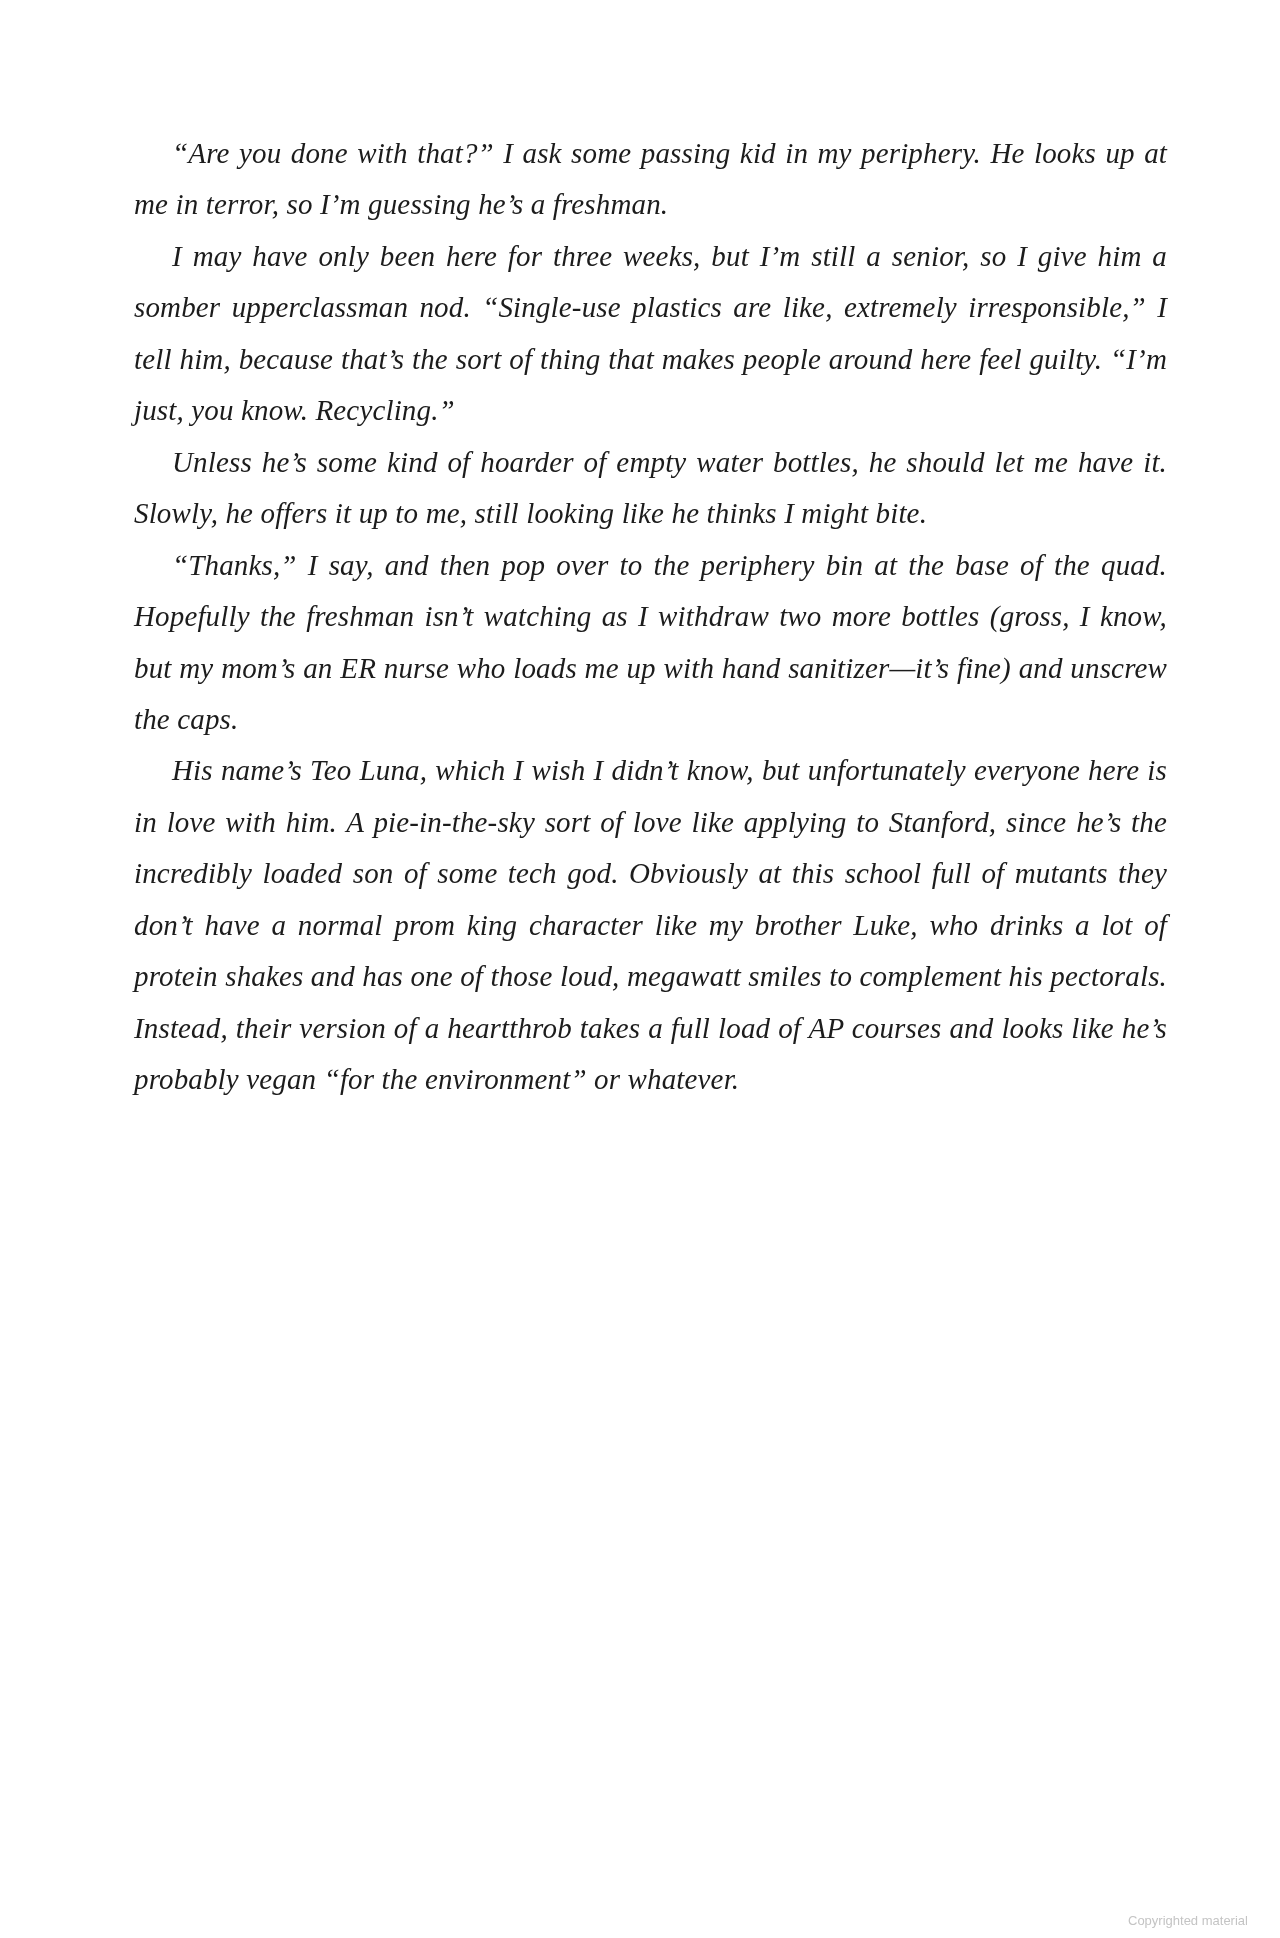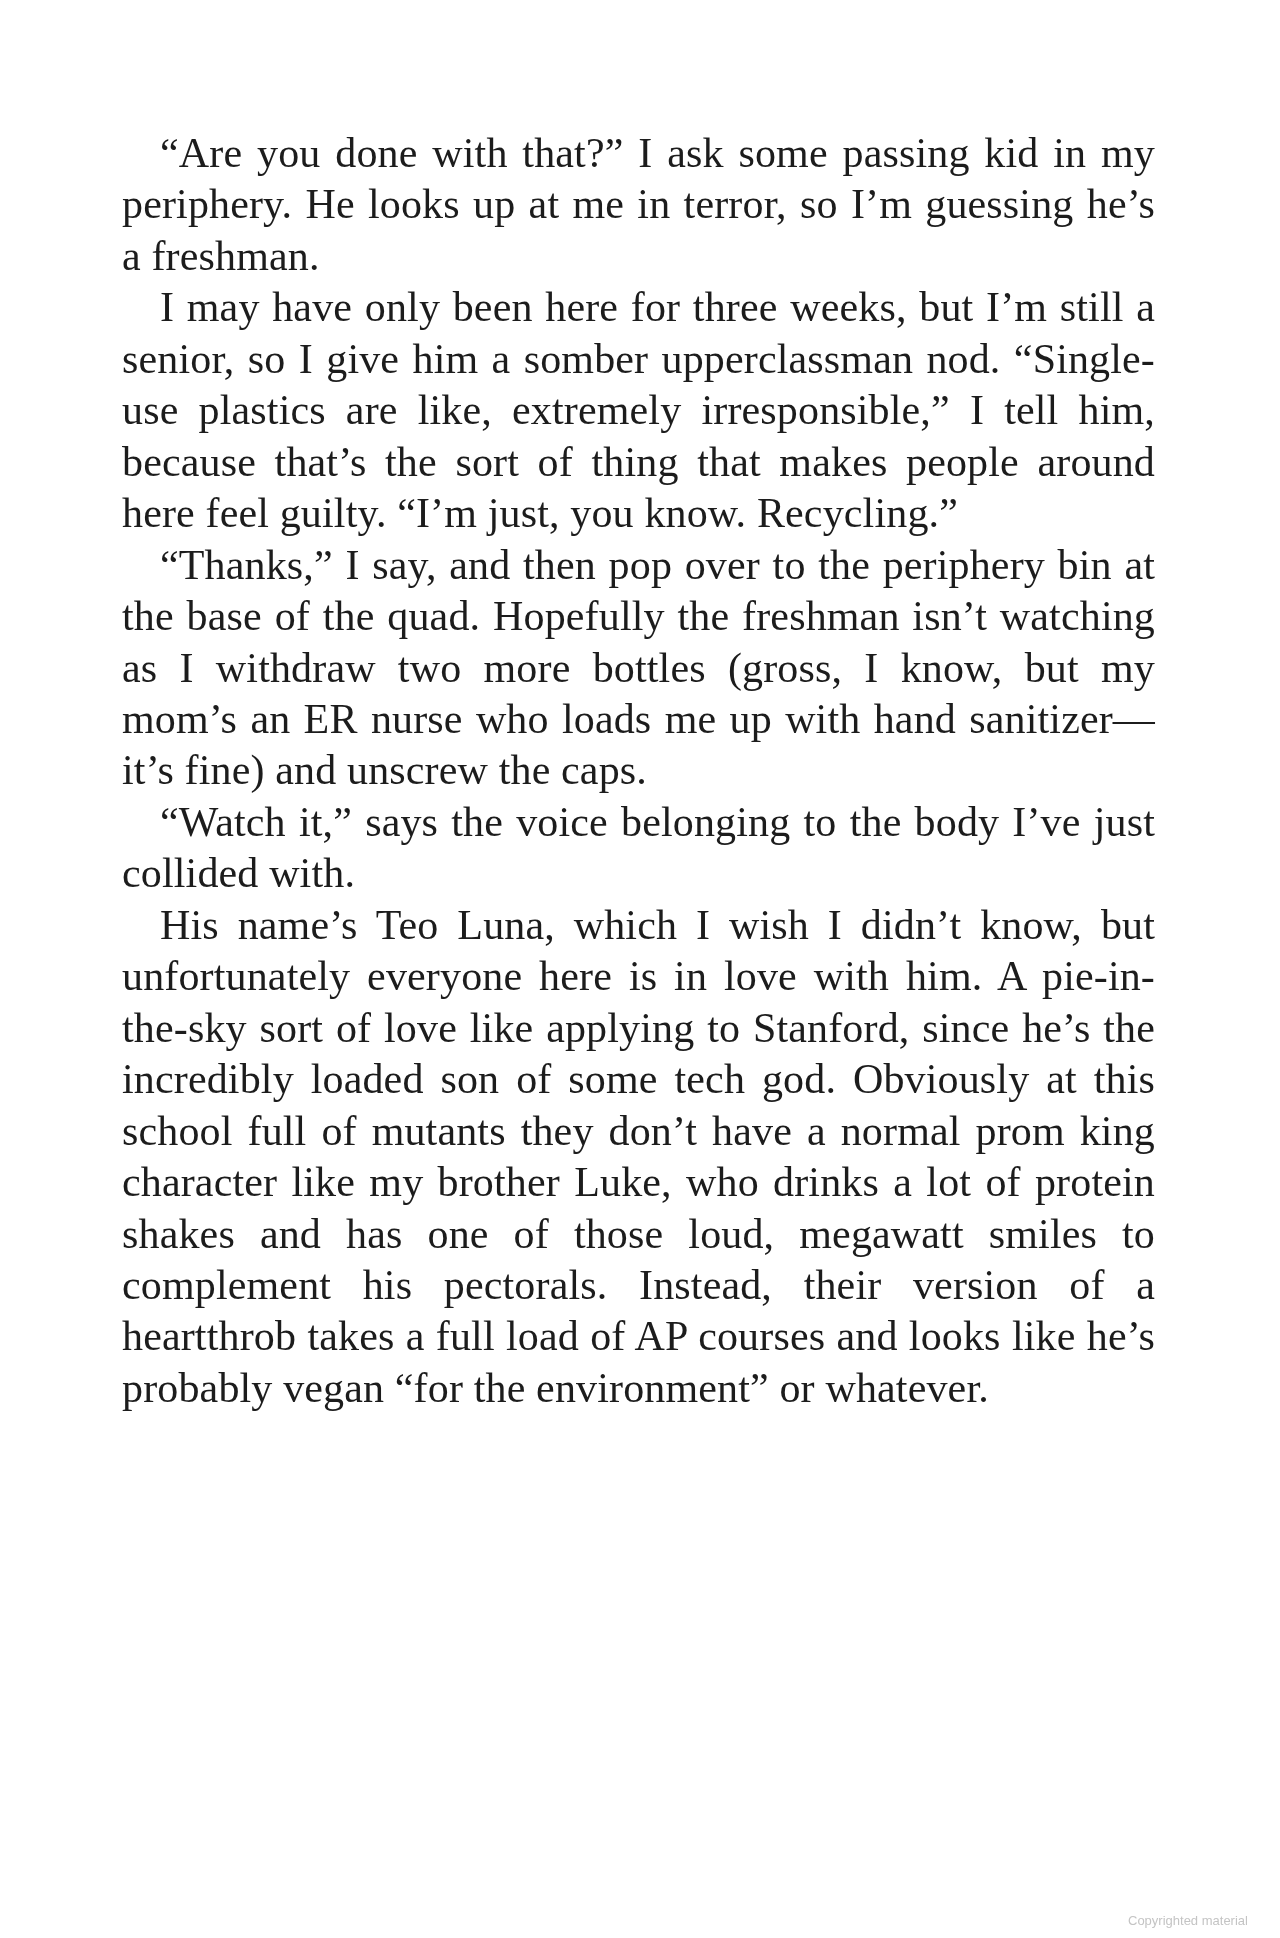--- a/index.html
+++ b/index.html
@@ -16,28 +16,29 @@
   .page {
     position: absolute;
     left: 122px;
     top: 0;
     width: 1033px;
     height: 1938px;
   }
   .body-text {
     position: absolute;
     top: 128px;
-    left: 0;
+    left: 12px;
     width: 1033px;
     font-family: "Liberation Serif", "DejaVu Serif", serif;
-    font-size: 42px;
+    font-size: 29px;
     line-height: 51.45px;
     color: #1c1c1c;
     text-align: justify;
     letter-spacing: 0.15px;
+    font-style: italic;
   }
   .body-text p {
     margin: 0;
     text-indent: 38px;
     text-align-last: left;
     hyphens: none;
   }
   .watermark {
     position: absolute;
     left: 1128px;
@@ -50,19 +51,19 @@
     margin-top: 12px;
   }
 </style>
 </head>
 <body>
 
 <div class="page">
   <div class="body-text">
     <p>“Are you done with that?” I ask some passing kid in my periphery. He looks up at me in terror, so I’m guessing he’s a freshman.</p>
     <p>I may have only been here for three weeks, but I’m still a senior, so I give him a somber upperclassman nod. “Single-use plastics are like, extremely irresponsible,” I tell him, because that’s the sort of thing that makes people around here feel guilty. “I’m just, you know. Recycling.”</p>
+    <p>Unless he’s some kind of hoarder of empty water bottles, he should let me have it. Slowly, he offers it up to me, still looking like he thinks I might bite.</p>
     <p>“Thanks,” I say, and then pop over to the periphery bin at the base of the quad. Hopefully the freshman isn’t watching as I withdraw two more bottles (gross, I know, but my mom’s an ER nurse who loads me up with hand sanitizer—it’s fine) and unscrew the caps.</p>
-    <p>“Watch it,” says the voice belonging to the body I’ve just collided with.</p>
     <p>His name’s Teo Luna, which I wish I didn’t know, but unfortunately everyone here is in love with him. A pie-in-the-sky sort of love like applying to Stanford, since he’s the incredibly loaded son of some tech god. Obviously at this school full of mutants they don’t have a normal prom king character like my brother Luke, who drinks a lot of protein shakes and has one of those loud, megawatt smiles to complement his pectorals. Instead, their version of a heartthrob takes a full load of AP courses and looks like he’s probably vegan “for the environment” or whatever.</p>
   </div>
 </div>
 
 <div class="watermark">Copyrighted material</div>
 
 </body></html>

